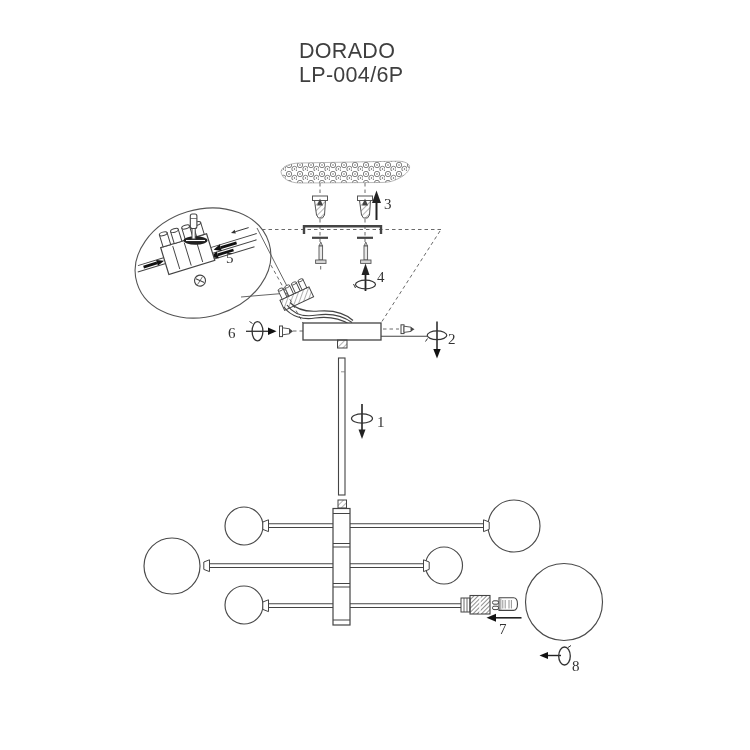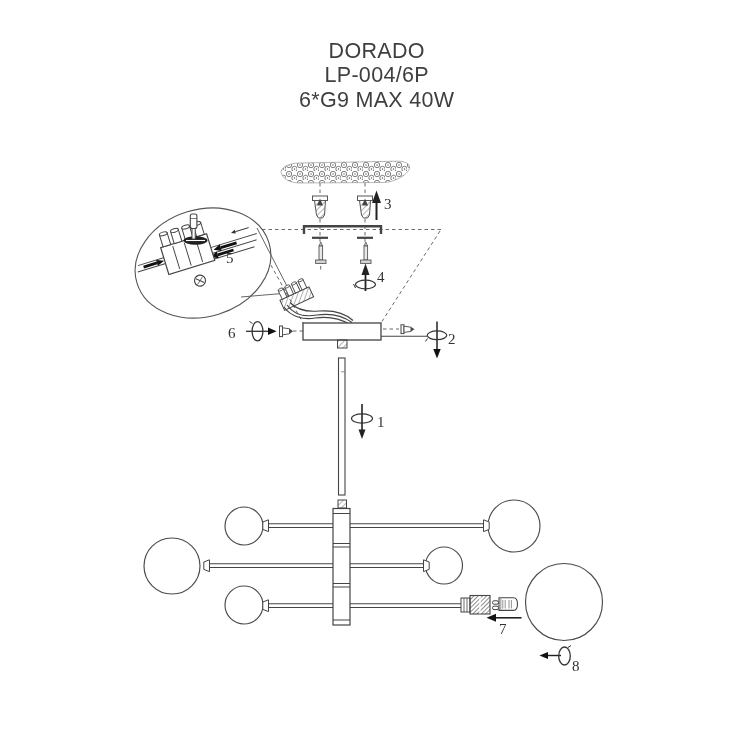--- a/index.html
+++ b/index.html
@@ -1,32 +1,31 @@
 <!DOCTYPE html>
 <html><head>
 <meta charset="utf-8">
 <style>
   html,body{margin:0;padding:0;background:#ffffff;}
   .stage{position:relative;width:750px;height:750px;background:#ffffff;overflow:hidden;
          font-family:"Liberation Sans",sans-serif;}
   .title-block{position:absolute;left:299px;top:39px;color:#3f3f3f;
                font-size:21.5px;line-height:24.3px;letter-spacing:0.3px;font-weight:500;}
-  .title-block div{white-space:nowrap;text-align:center;}
+  .title-block div{white-space:nowrap;}
   svg.diagram{position:absolute;left:0;top:0;}
   svg .callout{font-family:"Liberation Serif",serif;font-size:15px;fill:#333333;}
 </style>
 </head>
 <body>
 
 <div class="stage">
 
   <div class="title-block">
     <div>DORADO</div>
     <div>LP-004/6P</div>
-    <div>6*G9 MAX 40W</div>
   </div>
 
   <svg class="diagram" width="750" height="750" viewBox="0 0 750 750">
     <defs>
       <pattern id="scales" patternUnits="userSpaceOnUse" width="11" height="9">
         <circle cx="3" cy="3" r="2.7" fill="none" stroke="#555" stroke-width="0.75"></circle>
         <circle cx="8.5" cy="7" r="2.7" fill="none" stroke="#555" stroke-width="0.75"></circle>
         <circle cx="3" cy="3" r="0.7" fill="#555"></circle>
         <circle cx="8.5" cy="7" r="0.7" fill="#555"></circle>
       </pattern>

